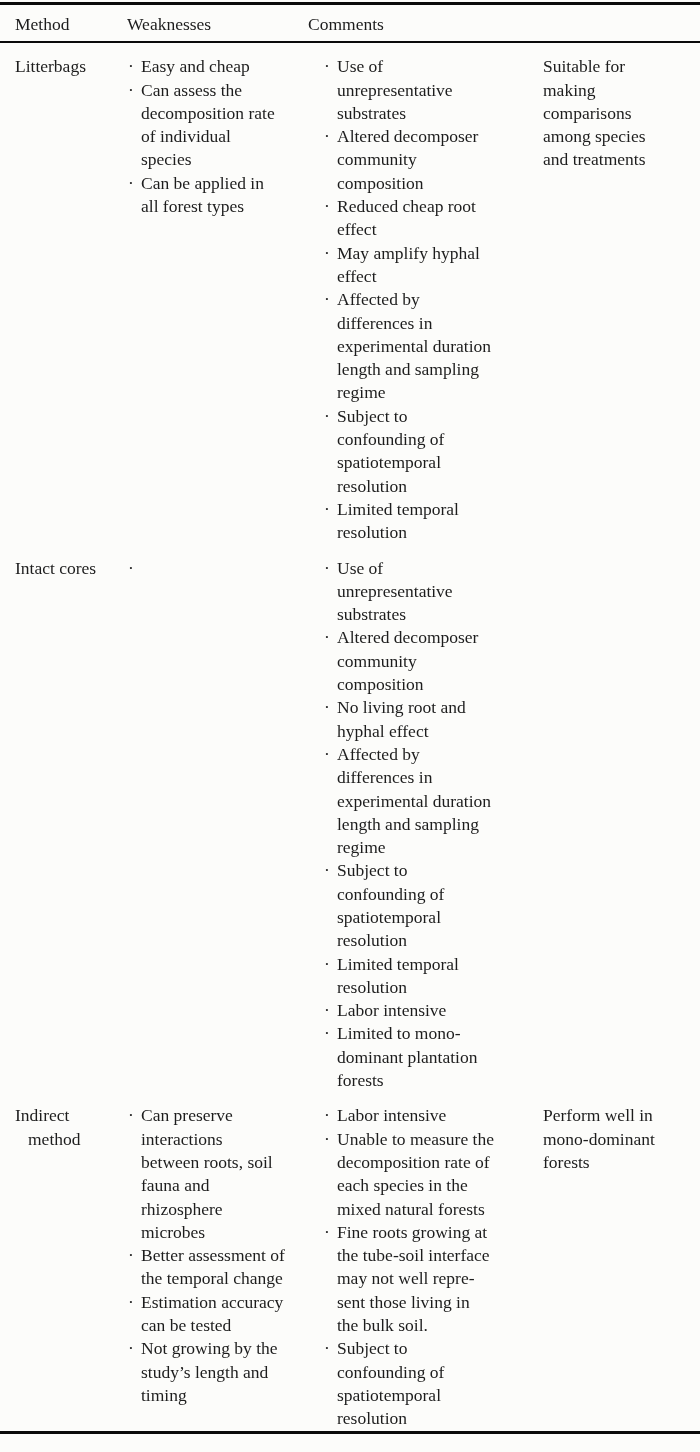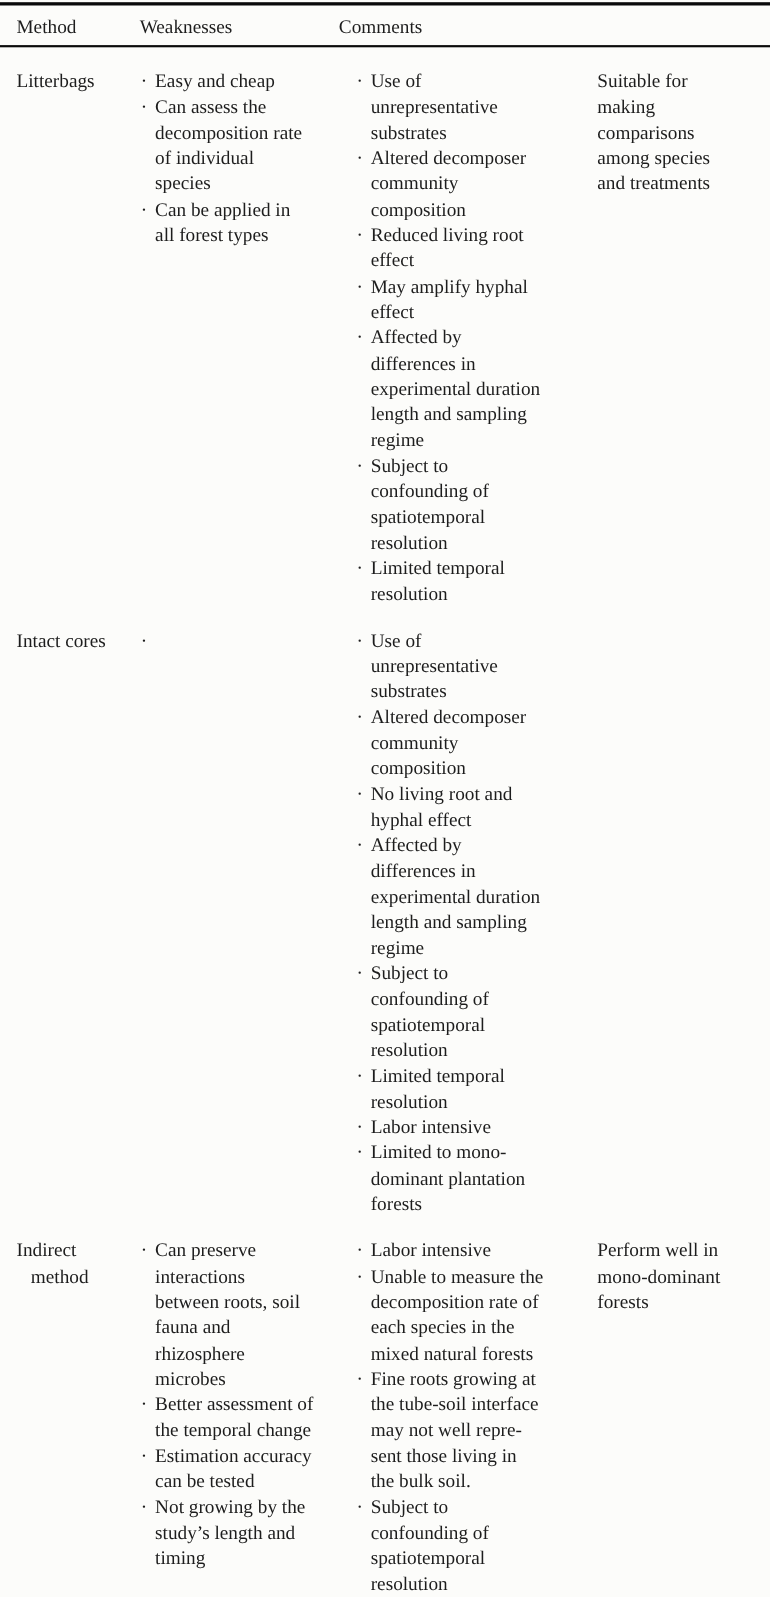--- a/index.html
+++ b/index.html
@@ -14,21 +14,21 @@
   }
   .page{padding-top:2px;}
   .rule-thick{border-top:3px solid #0a0a0a;height:0;}
   .rule-thin{border-top:2px solid #0a0a0a;height:0;}
   .grid-row{display:grid;grid-template-columns:112px 196px 235px 157px;align-items:start;}
   .header-row{padding:8px 0 5px 0;}
   .c1{padding-left:15px;}
   .c2{padding-left:15px;}
   .c3{padding-left:15px;}
   .c4{padding-left:0;}
-  .body-row{padding-top:19px;}
+  .body-row{padding-top:12px;}
   .body-row:last-of-type{padding-bottom:9px;}
   ul{list-style:none;margin:0;padding:0;}
   .s-ul{width:158px;}
   .w-ul{width:172px;}
   li{position:relative;padding-left:14px;}
   .dot{position:absolute;left:1px;top:0;}
   .method-inner{box-sizing:border-box;width:88px;padding-left:13px;text-indent:-13px;}
   .comments-inner{width:124px;}
   .col-header{font-weight:normal;}
 </style>
@@ -55,21 +55,21 @@
       <ul class="s-ul">
         <li><span class="dot">·</span><span>Easy and cheap</span></li>
         <li><span class="dot">·</span><span>Can assess the decomposition rate of individual species</span></li>
         <li><span class="dot">·</span><span>Can be applied in all forest types</span></li>
       </ul>
     </div>
     <div class="c3">
       <ul class="w-ul">
         <li><span class="dot">·</span><span>Use of unrepresentative substrates</span></li>
         <li><span class="dot">·</span><span>Altered decomposer community composition</span></li>
-        <li><span class="dot">·</span><span>Reduced living root effect</span></li>
+        <li><span class="dot">·</span><span>Reduced cheap root effect</span></li>
         <li><span class="dot">·</span><span>May amplify hyphal effect</span></li>
         <li><span class="dot">·</span><span>Affected by differences in experimental duration length and sampling regime</span></li>
         <li><span class="dot">·</span><span>Subject to confounding of spatiotemporal resolution</span></li>
         <li><span class="dot">·</span><span>Limited temporal resolution</span></li>
       </ul>
     </div>
     <div class="c4">
       <div class="comments-inner">Suitable for making comparisons among species and treatments</div>
     </div>
   </div>

